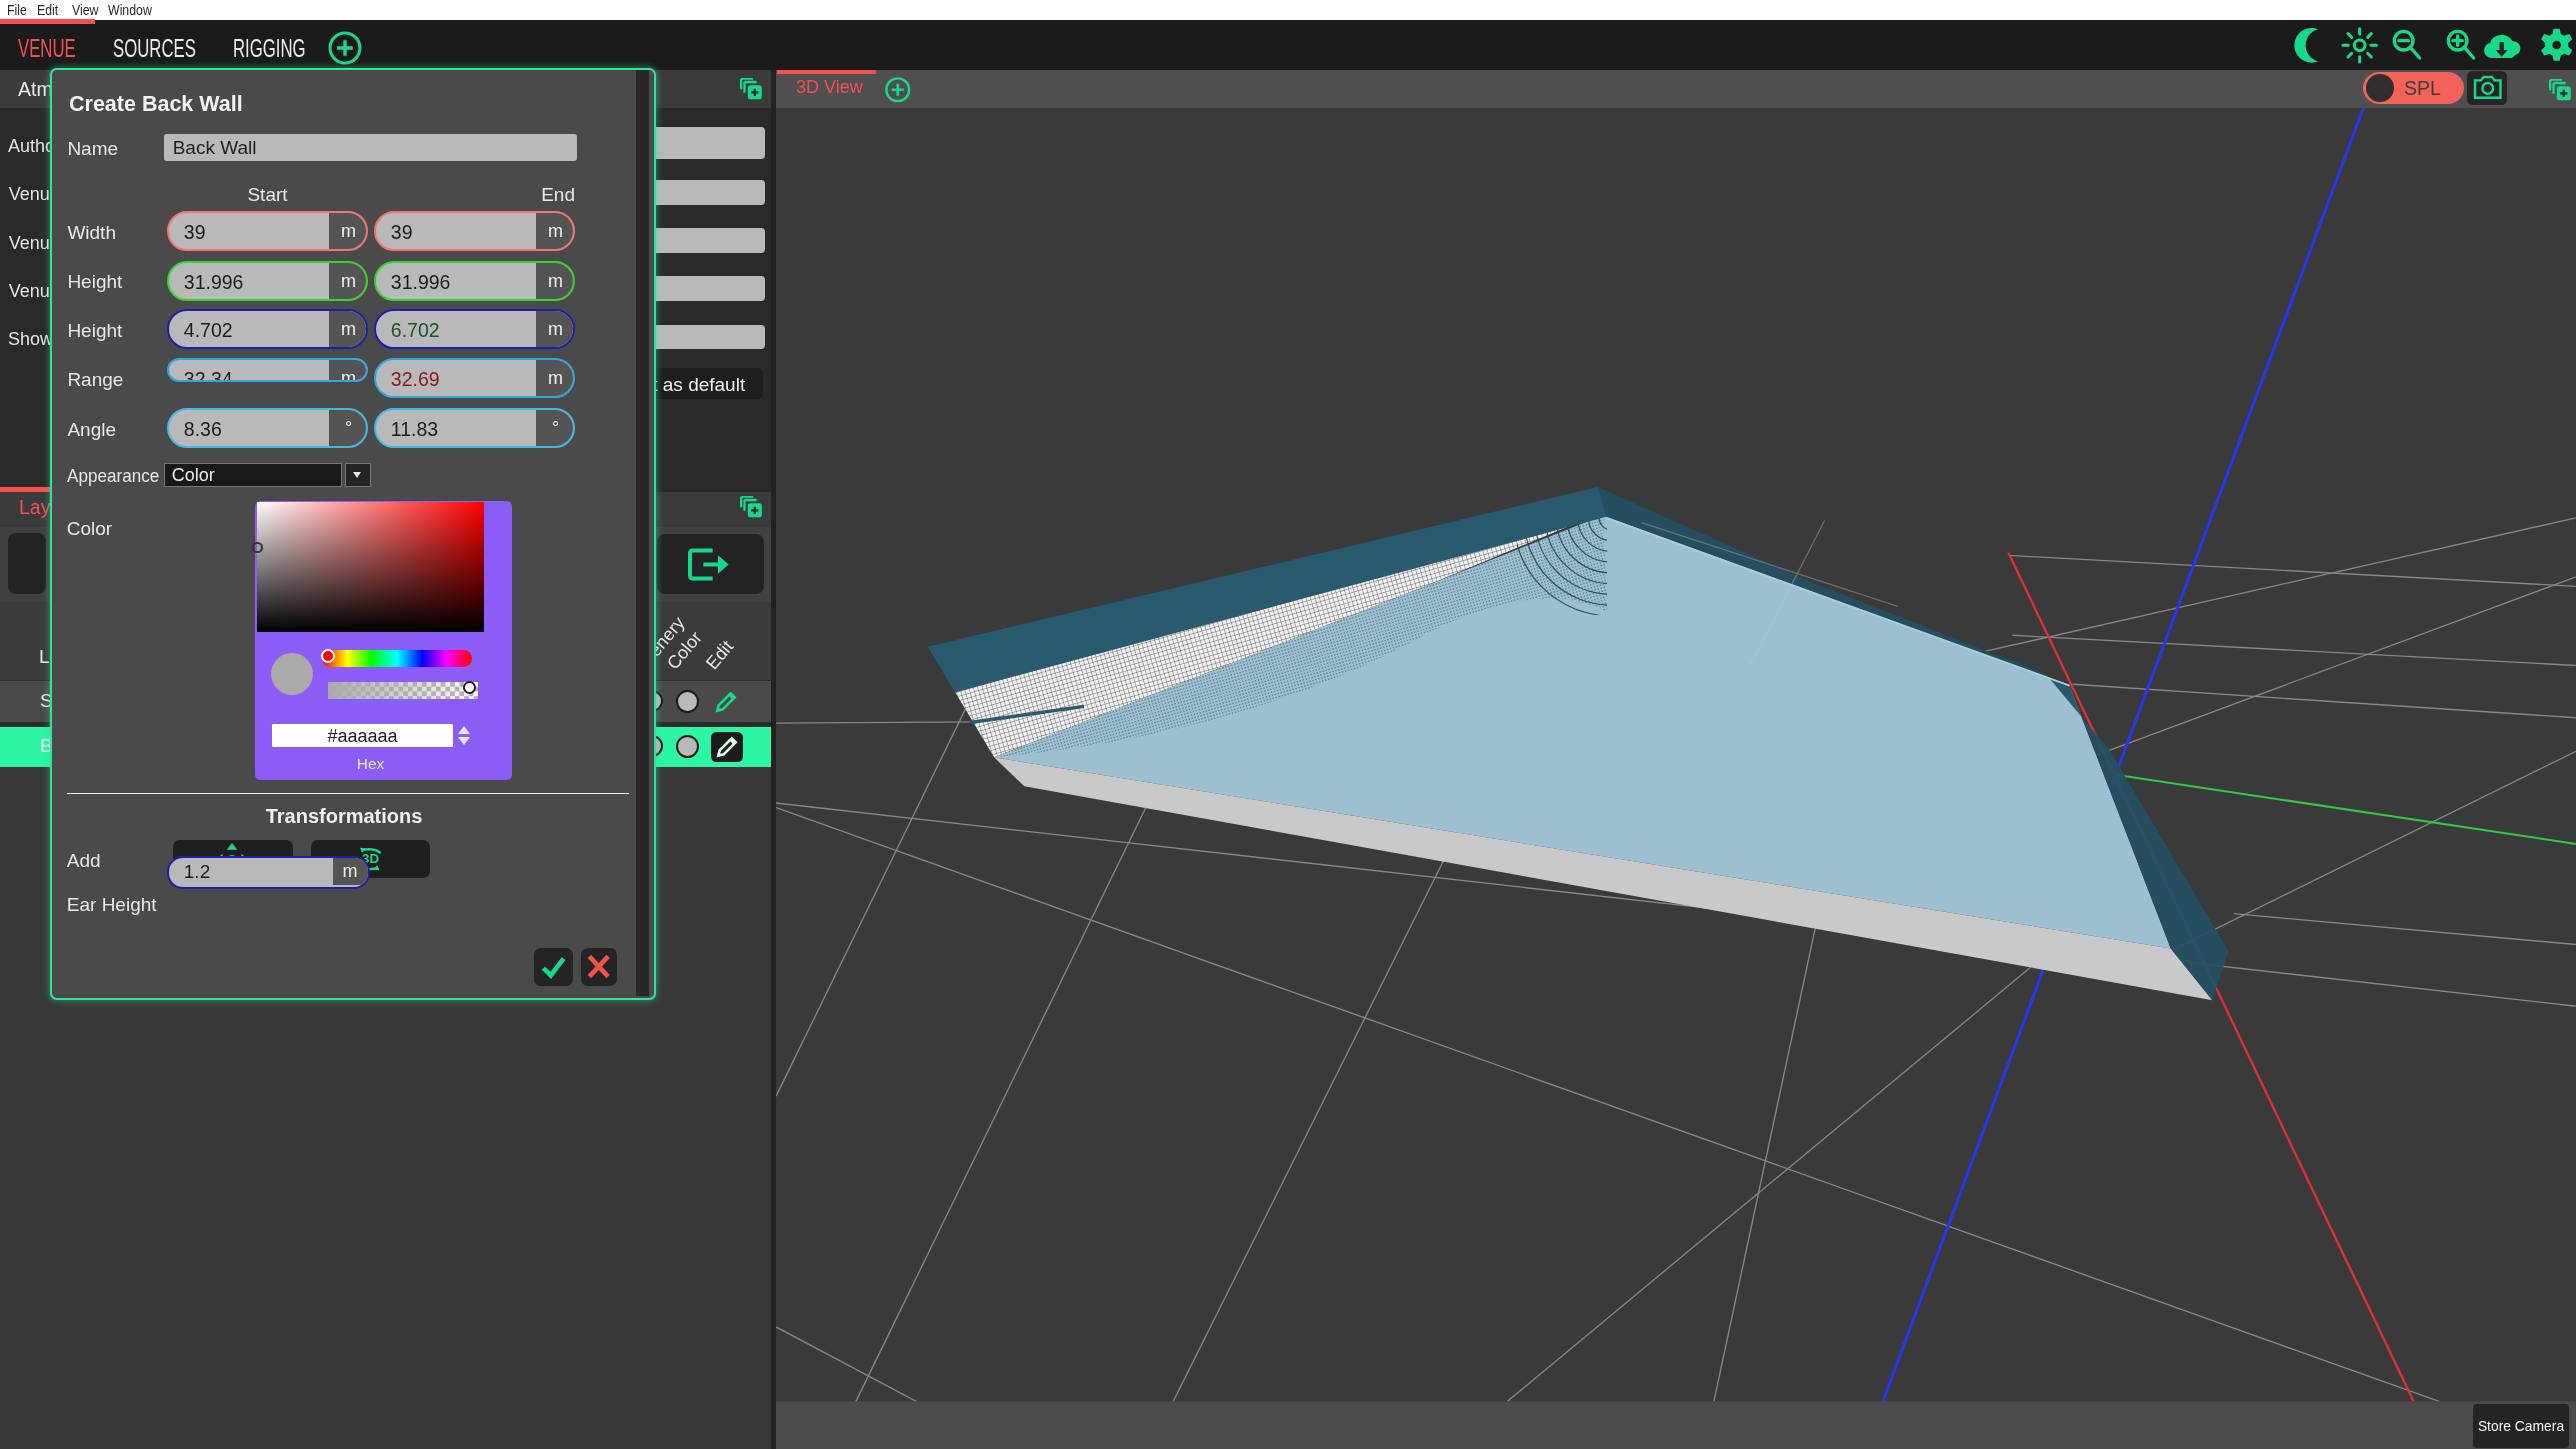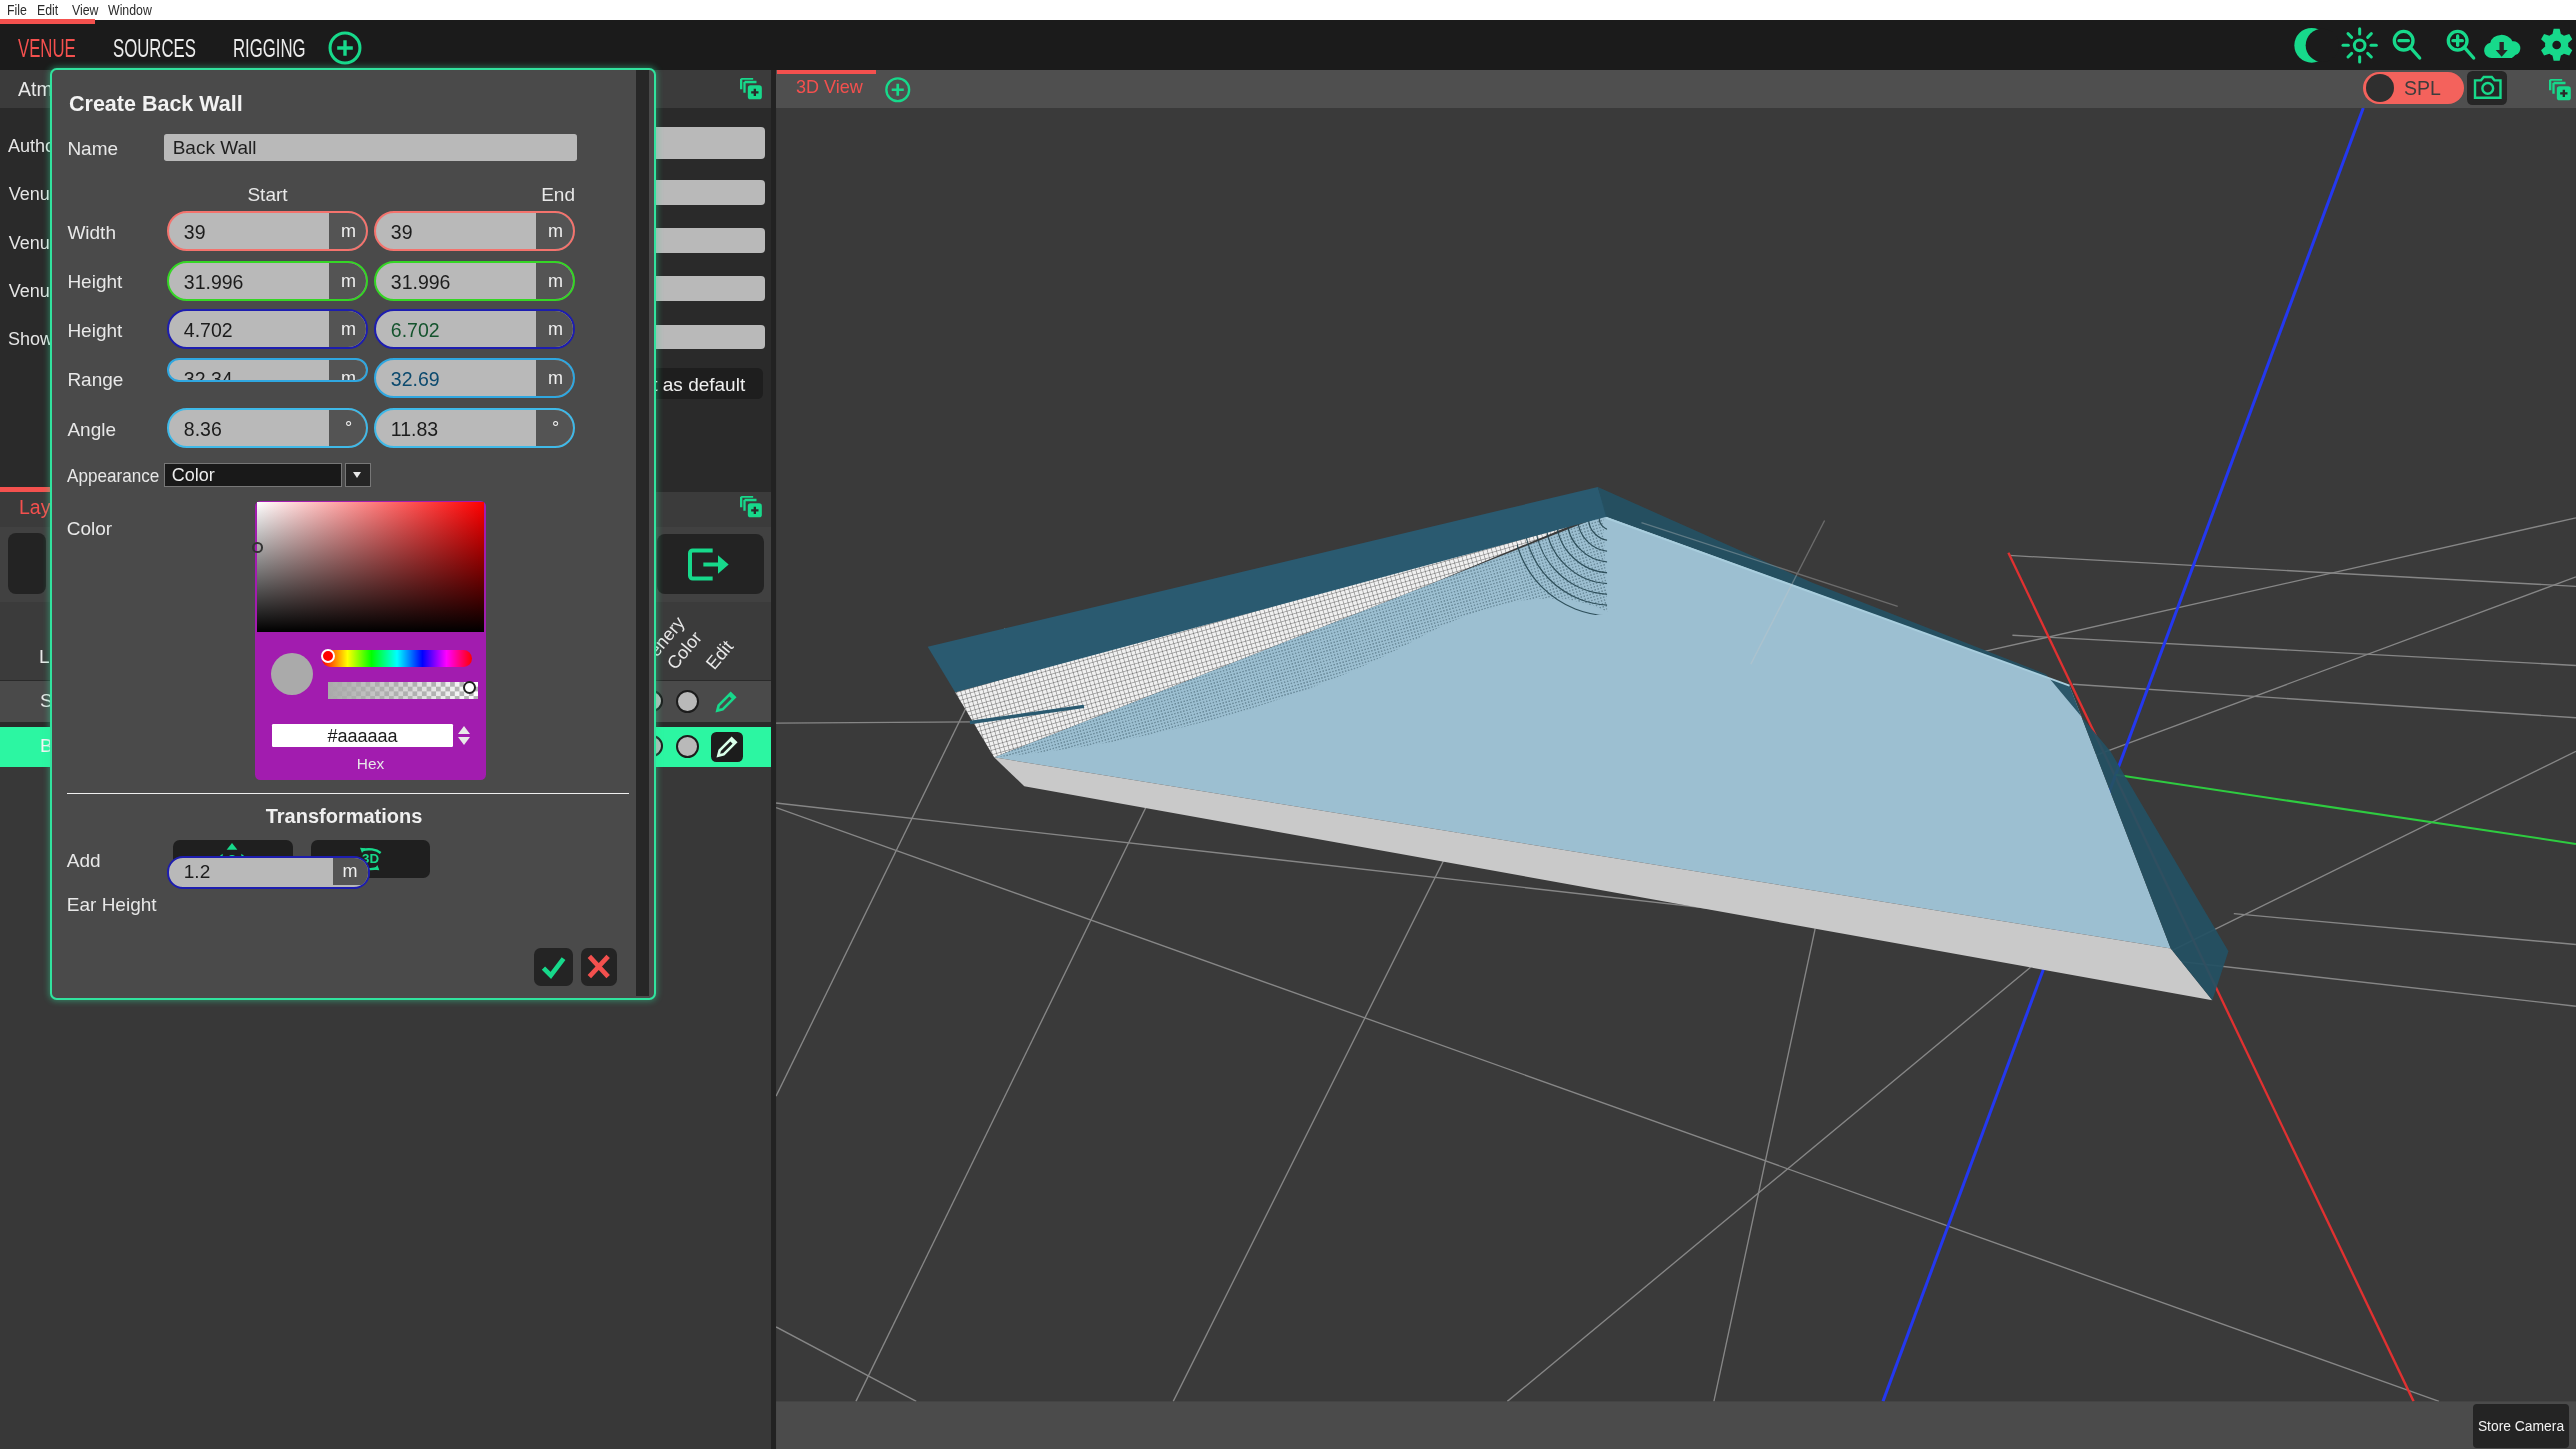--- a/index.html
+++ b/index.html
@@ -272,41 +272,41 @@
 <div class="abs" style="left:160px;top:8px;width:39px;text-align:center;font-size:18px;color:#f0f0f0;">m</div>
 </div>
 <div class="abs" style="left:15.4px;top:299px;font-size:19px;color:#e8e8e8;">Range</div>
 <div class="abs" style="left:115px;top:288px;width:201px;height:24px;border:2.3px solid #2fa7e0;border-radius:20px;background:#b9b9b9;overflow:hidden;">
 <div class="abs" style="left:160px;top:0;width:40px;height:36px;background:#545454;"></div>
 <div class="abs" style="left:14.8px;top:8px;font-size:19.5px;color:#1c1c1c;">32.34</div>
 <div class="abs" style="left:160px;top:8px;width:39px;text-align:center;font-size:18px;color:#f0f0f0;">m</div>
 </div>
 <div class="abs" style="left:322px;top:288px;width:201px;height:40px;border:2.3px solid #2fa7e0;border-radius:20px;background:#b9b9b9;overflow:hidden;">
 <div class="abs" style="left:160px;top:0;width:40px;height:36px;background:#545454;"></div>
-<div class="abs" style="left:14.8px;top:8px;font-size:19.5px;color:#0c4a6e;">32.69</div>
+<div class="abs" style="left:14.8px;top:8px;font-size:19.5px;color:#7f1d1d;">32.69</div>
 <div class="abs" style="left:160px;top:8px;width:39px;text-align:center;font-size:18px;color:#f0f0f0;">m</div>
 </div>
 <div class="abs" style="left:15.4px;top:349px;font-size:19px;color:#e8e8e8;">Angle</div>
 <div class="abs" style="left:115px;top:338px;width:201px;height:40px;border:2.3px solid #3fb9e8;border-radius:20px;background:#b9b9b9;overflow:hidden;">
 <div class="abs" style="left:160px;top:0;width:40px;height:36px;background:#545454;"></div>
 <div class="abs" style="left:14.8px;top:8px;font-size:19.5px;color:#1c1c1c;">8.36</div>
 <div class="abs" style="left:160px;top:8px;width:39px;text-align:center;font-size:18px;color:#f0f0f0;">°</div>
 </div>
 <div class="abs" style="left:322px;top:338px;width:201px;height:40px;border:2.3px solid #3fb9e8;border-radius:20px;background:#b9b9b9;overflow:hidden;">
 <div class="abs" style="left:160px;top:0;width:40px;height:36px;background:#545454;"></div>
 <div class="abs" style="left:14.8px;top:8px;font-size:19.5px;color:#1c1c1c;">11.83</div>
 <div class="abs" style="left:160px;top:8px;width:39px;text-align:center;font-size:18px;color:#f0f0f0;">°</div>
 </div>
 <div class="abs" style="left:15.4px;top:395px;font-size:19px;color:#e8e8e8;transform:scaleX(.9);transform-origin:left top;">Appearance</div>
 <div class="abs" style="left:112px;top:393px;width:178px;height:24px;background:#191919;border:0.7px solid #777;font-size:18px;color:#ececec;padding:1.3px 0 0 6.7px;">Color</div>
 <div class="abs" style="left:293px;top:393px;width:25.5px;height:24px;background:#242424;border:0.7px solid #777;"></div>
 <div class="abs" style="left:301px;top:402px;width:0;height:0;border-left:4.7px solid transparent;border-right:4.7px solid transparent;border-top:6.7px solid #e8e8e8;"></div>
 <div class="abs" style="left:14.8px;top:448px;font-size:19px;color:#e8e8e8;">Color</div>
 
-<div class="abs" style="left:203px;top:431px;width:231px;height:279px;background:#a21caf;border-radius:5.4px;">
+<div class="abs" style="left:203px;top:431px;width:257px;height:279px;background:#8b5cf6;border-radius:5.4px;">
   <div class="abs" style="left:2px;top:1.3px;width:227px;height:130px;background:linear-gradient(to bottom, rgba(0,0,0,0) 0%, #000 100%), linear-gradient(to right, #fff 0%, #f00 100%);"></div>
   <div class="abs" style="left:-2.7px;top:41px;width:10.7px;height:10.7px;border:2px solid #333;border-radius:50%;"></div>
   <div class="abs" style="left:67px;top:149px;width:150px;height:17px;border-radius:8.7px;background:linear-gradient(to right,#f00 0%,#ff0 17%,#0f0 33%,#0ff 50%,#00f 67%,#f0f 83%,#f00 100%);"></div>
   <div class="abs" style="left:66px;top:148px;width:14px;height:14px;background:#f00;border:2px solid #fff;border-radius:50%;"></div>
   <div class="abs" style="left:16px;top:152px;width:42px;height:42px;border-radius:50%;background:#aaaaaa;"></div>
   <div class="abs" style="left:73px;top:181px;width:150px;height:17px;background:repeating-conic-gradient(#ffffff 0% 25%, #b5b5b5 0% 50%) 0 0 / 9.4px 9.4px;"></div>
   <div class="abs" style="left:73px;top:181px;width:150px;height:17px;background:linear-gradient(to right, rgba(170,170,170,1), rgba(170,170,170,0));"></div>
   <div class="abs" style="left:208px;top:180px;width:13.4px;height:13.4px;background:#fff;border:2.7px solid #222;border-radius:50%;"></div>
   <div class="abs" style="left:17px;top:223px;width:181px;height:23px;background:#ffffff;border-radius:1.3px;text-align:center;font-size:18px;color:#1c1c1c;padding-top:2px;">#aaaaaa</div>
   <div class="abs" style="left:203px;top:225px;width:0;height:0;border-left:6px solid transparent;border-right:6px solid transparent;border-bottom:8px solid #e8e8e8;"></div>

